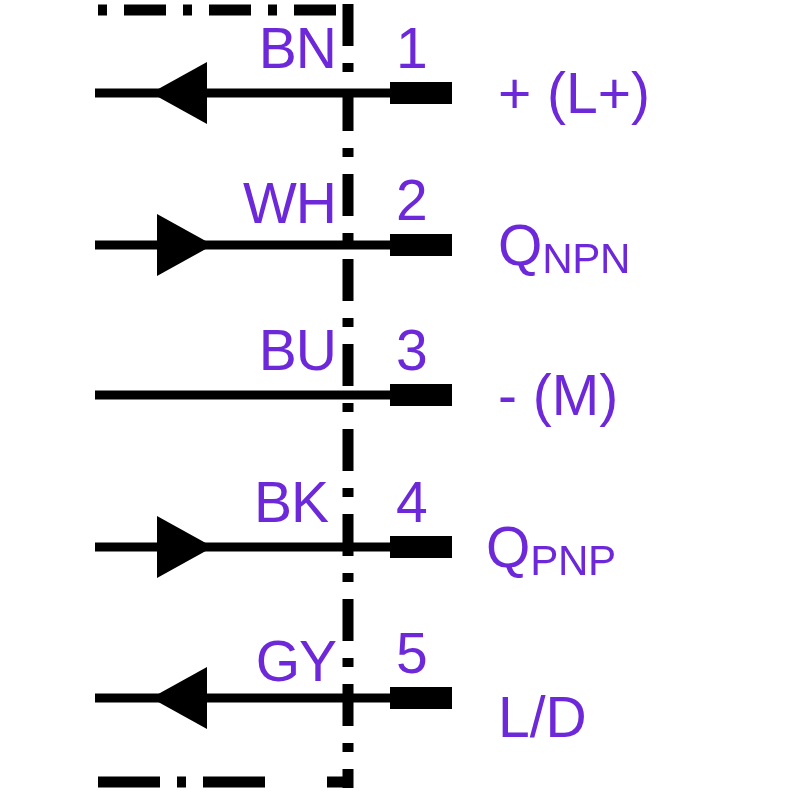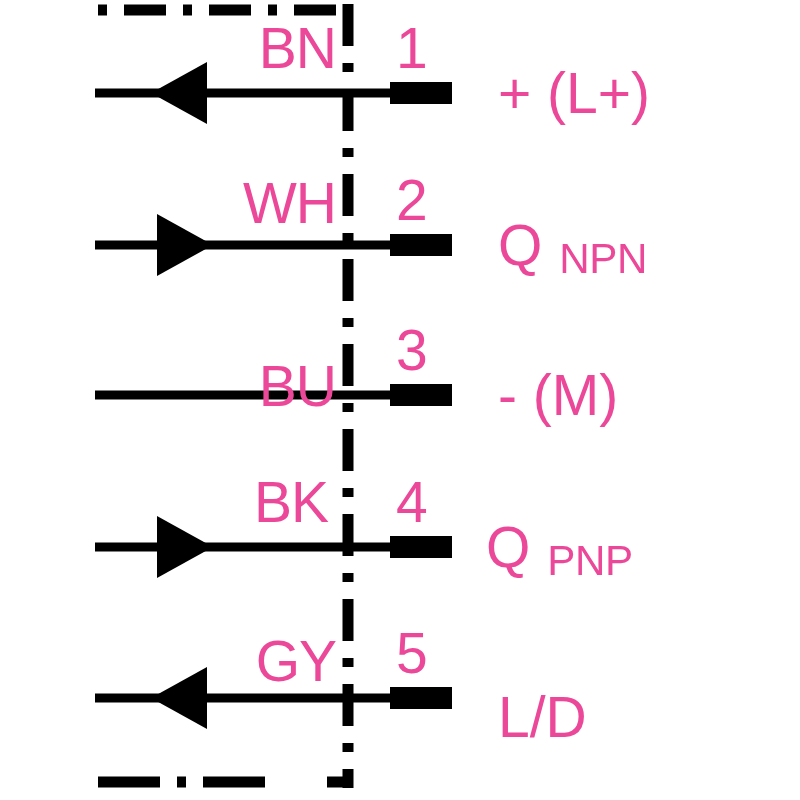--- a/index.html
+++ b/index.html
@@ -7,21 +7,21 @@
     margin: 0;
     padding: 0;
     background: #ffffff;
   }
   #diagram-root {
     position: relative;
     width: 800px;
     height: 800px;
     background: #ffffff;
     font-family: "Liberation Sans", sans-serif;
-    color: #ec4899;
+    color: #6d28d9;
     overflow: hidden;
   }
   .svg-layer {
     position: absolute;
     left: 0;
     top: 0;
     width: 800px;
     height: 800px;
   }
   .wire-line {
@@ -62,21 +62,20 @@
     line-height: 1;
     white-space: nowrap;
     transform: translateY(-50%);
   }
   .function-text .sub {
     font-size: 0.74em;
     vertical-align: baseline;
     position: relative;
     top: 0.20em;
     letter-spacing: -0.5px;
-    margin-left: 17px;
   }
 </style>
 </head>
 <body>
 
 <div id="diagram-root">
 
   <svg class="svg-layer" id="svg-layer" viewBox="0 0 800 800" xmlns="http://www.w3.org/2000/svg">
       <path d="M 348 4 L 348 788" class="enclosure-line" stroke-dasharray="42 17 9 17"></path>
       <path d="M 98 10 L 353 10" class="enclosure-line" stroke-dasharray="9 17 42 17"></path>
@@ -107,21 +106,21 @@
       </g>
     </svg>
 
   <div id="text-layer">
       <div class="wire-code-text" style="left: 336px; top: 77px;">BN</div>
       <div class="pin-number-text" style="left: 396px; top: 77px;">1</div>
       <div class="function-text" style="left: 498px; top: 93px;">+ (L+)</div>
       <div class="wire-code-text" style="left: 336px; top: 232px;">WH</div>
       <div class="pin-number-text" style="left: 396px; top: 229px;">2</div>
       <div class="function-text" style="left: 498px; top: 245px;"><span>Q</span><span class="sub">NPN</span></div>
-      <div class="wire-code-text" style="left: 336px; top: 379px; margin-top: 36px;">BU</div>
+      <div class="wire-code-text" style="left: 336px; top: 379px;">BU</div>
       <div class="pin-number-text" style="left: 396px; top: 379px;">3</div>
       <div class="function-text" style="left: 498px; top: 395px;">- (M)</div>
       <div class="wire-code-text" style="left: 328px; top: 531px;">BK</div>
       <div class="pin-number-text" style="left: 396px; top: 531px;">4</div>
       <div class="function-text" style="left: 486px; top: 547px;"><span>Q</span><span class="sub">PNP</span></div>
       <div class="wire-code-text" style="left: 336px; top: 682px; margin-top: 8px;">GY</div>
       <div class="pin-number-text" style="left: 396px; top: 682px;">5</div>
       <div class="function-text" style="left: 498px; top: 698px; margin-top: 19px;">L/D</div>
     </div>
 

